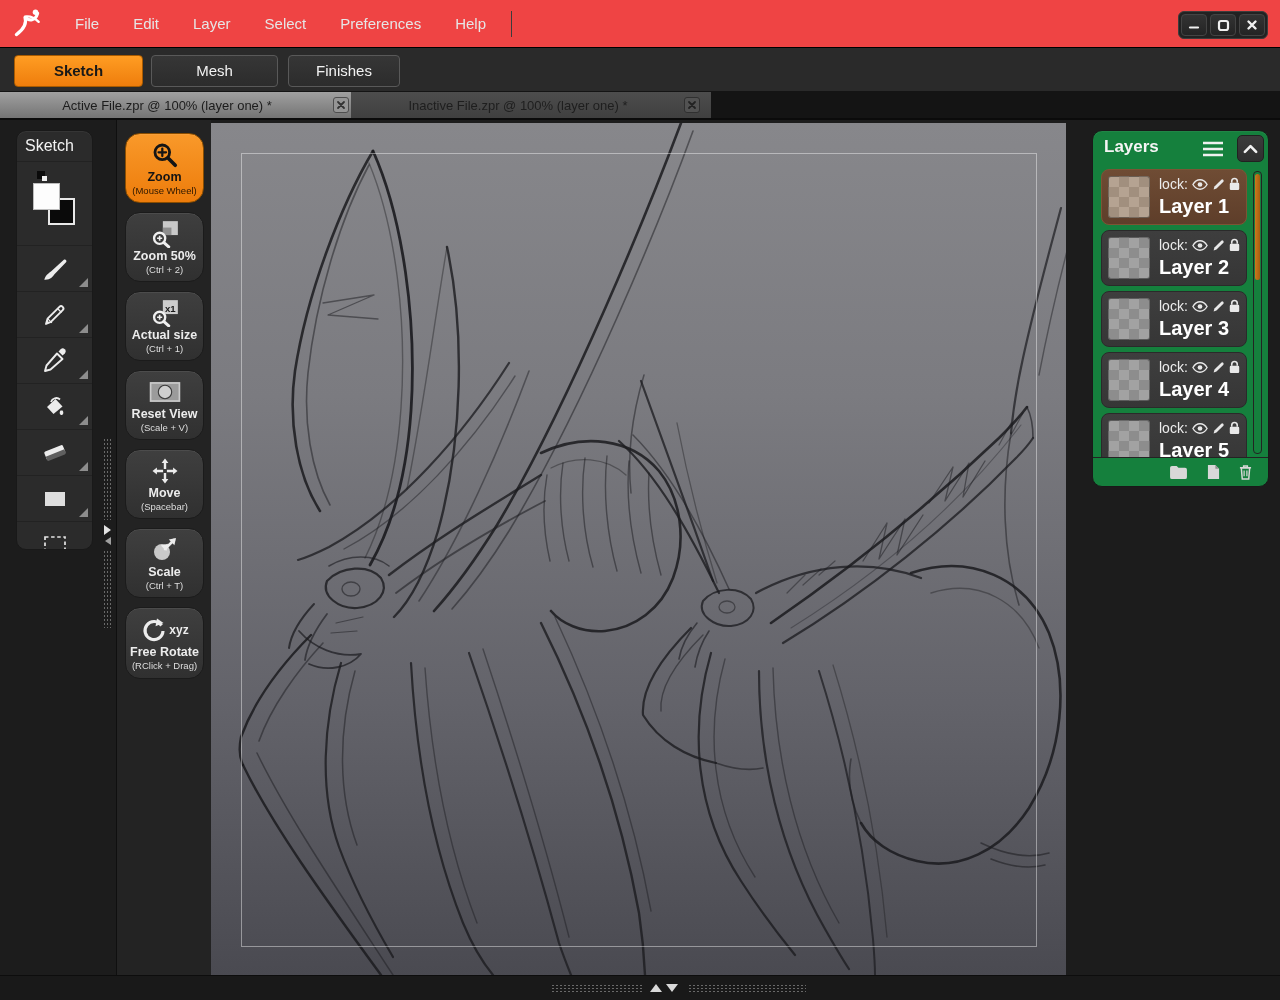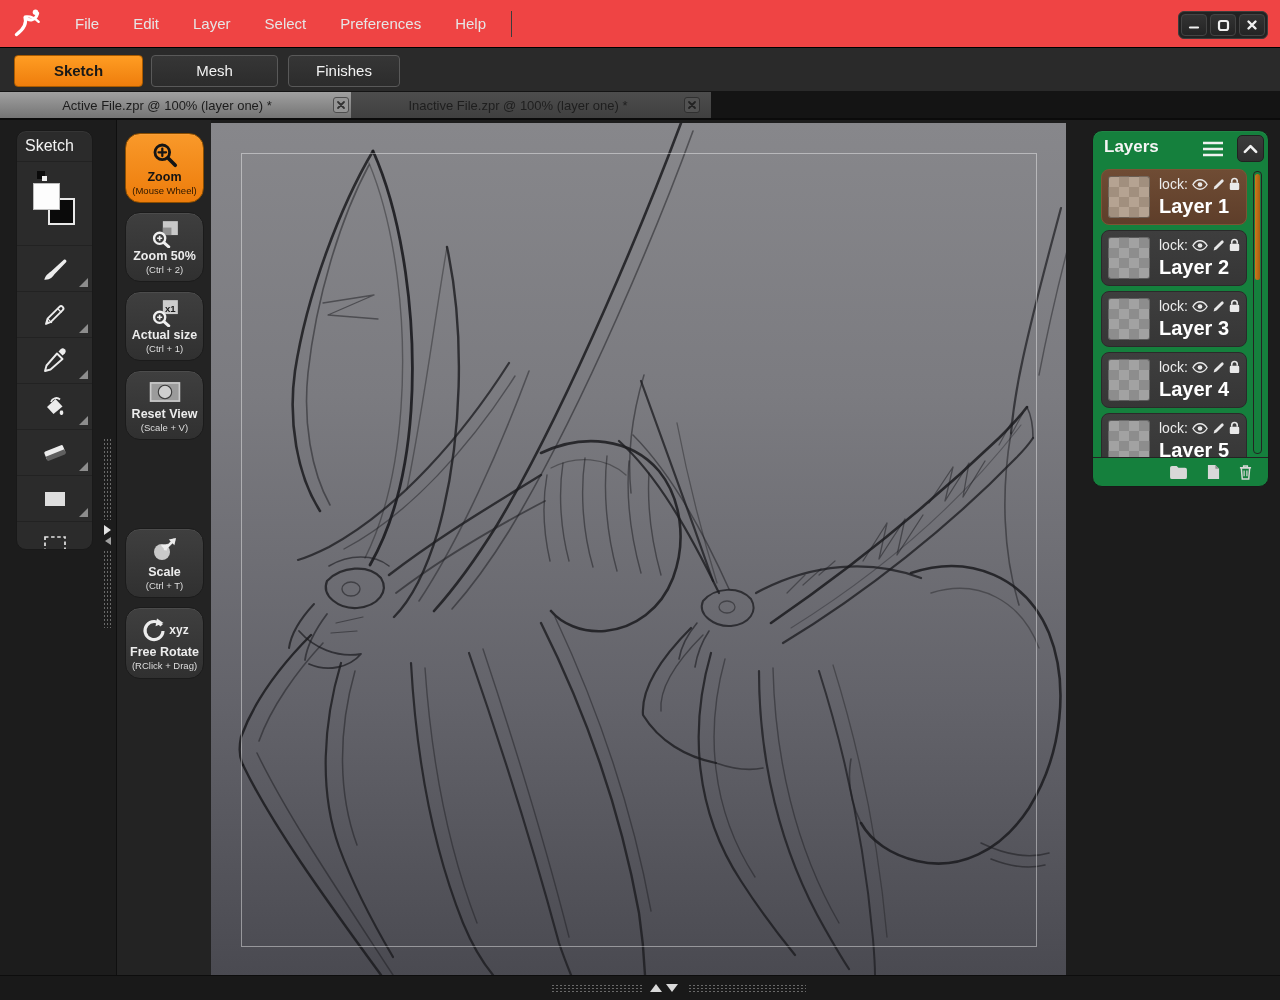--- a/index.html
+++ b/index.html
@@ -317,20 +317,34 @@
     <div class="ic">
       <svg width="32" height="22" viewBox="0 0 30 20">
         <rect x="1.5" y="1.5" width="27" height="17" fill="#9b9b9b" stroke="#cacaca" stroke-width="1.6"></rect>
         <circle cx="15" cy="10" r="6.3" fill="#cfcfcf" stroke="#3b3b3b"></circle>
         </svg>
     </div>
     <div class="lbl">Reset View</div>
     <div class="sub">(Scale + V)</div>
   </div>
 
+  <div class="vt-btn" style="top:329px;">
+    <div class="ic">
+      <svg width="28" height="28" viewBox="0 0 28 28">
+        <g fill="#ececec">
+          <path d="M14 1.5l3.4 4.4h-2.2v6.2h-2.4V5.9h-2.2z"></path>
+          <path d="M14 26.5l3.4-4.4h-2.2v-6.2h-2.4v6.2h-2.2z"></path>
+          <path d="M1.5 14l4.4-3.4v2.2h6.2v2.4H5.9v2.2z"></path>
+          <path d="M26.5 14l-4.4-3.4v2.2h-6.2v2.4h6.2v2.2z"></path>
+        </g>
+        </svg>
+    </div>
+    <div class="lbl">Move</div>
+    <div class="sub">(Spacebar)</div>
+  </div>
 
   <div class="vt-btn" style="top:408px;">
     <div class="ic">
       <svg width="28" height="28" viewBox="0 0 28 28">
         <circle cx="11" cy="16" r="8" fill="#c9c9c9"></circle>
         <path d="M14 13L23 4" stroke="#ececec" stroke-width="2.6" stroke-linecap="round"></path>
         <path d="M25 2l-7.2 1.6 5.6 5.6z" fill="#ececec"></path>
         <path d="M12 15l7.2-1.6-5.6-5.6z" fill="#ececec" transform="rotate(180 14.5 11.4)"></path>
         </svg>
     </div>

